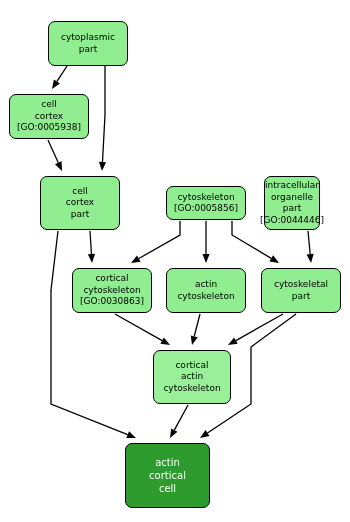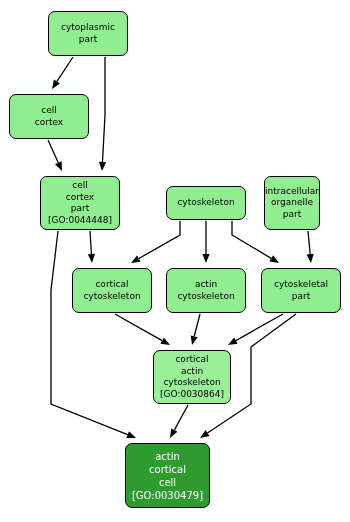--- a/index.html
+++ b/index.html
@@ -82,60 +82,61 @@
       <polyline points="200,314 194.24890217119594,336.2855040866158" fill="none" stroke="#000000" stroke-width="1.3"></polyline>
       <polygon points="192.00,345.00 190.76,335.39 197.73,337.19" fill="#000000"></polygon>
       <polyline points="283,314 235.8403698828339,340.58088242967546" fill="none" stroke="#000000" stroke-width="1.3"></polyline>
       <polygon points="228.00,345.00 234.07,337.44 237.61,343.72" fill="#000000"></polygon>
       <polyline points="188,405 174.30966917612517,430.09893984377055" fill="none" stroke="#000000" stroke-width="1.3"></polyline>
       <polygon points="170.00,438.00 171.15,428.38 177.47,431.82" fill="#000000"></polygon>
       <polyline points="296,314 251,347 251,404 207.4884526490406,433.0076982339729" fill="none" stroke="#000000" stroke-width="1.3"></polyline>
       <polygon points="200.00,438.00 205.49,430.01 209.49,436.00" fill="#000000"></polygon>
     </svg>
   <div id="node-layer">
-      <div class="node" style="left: 48px; top: 11px; width: 80px; height: 45px;">
+      <div class="node" style="left: 48px; top: 21px; width: 80px; height: 45px;">
         <span class="ln">cytoplasmic</span>
         <span class="ln">part</span>
       </div>
       <div class="node" style="left: 9px; top: 94px; width: 80px; height: 45px;">
         <span class="ln">cell</span>
         <span class="ln">cortex</span>
+        <span class="ln">[GO:0005938]</span>
       </div>
       <div class="node" style="left: 40px; top: 176px; width: 80px; height: 54px;">
         <span class="ln">cell</span>
         <span class="ln">cortex</span>
         <span class="ln">part</span>
-        <span class="ln">[GO:0044448]</span>
       </div>
       <div class="node" style="left: 166px; top: 186px; width: 80px; height: 34px;">
         <span class="ln">cytoskeleton</span>
+        <span class="ln">[GO:0005856]</span>
       </div>
       <div class="node" style="left: 264px; top: 176px; width: 56px; height: 54px;">
         <span class="ln">intracellular</span>
         <span class="ln">organelle</span>
         <span class="ln">part</span>
+        <span class="ln">[GO:0044446]</span>
       </div>
       <div class="node" style="left: 72px; top: 268px; width: 80px; height: 45px;">
         <span class="ln">cortical</span>
         <span class="ln">cytoskeleton</span>
+        <span class="ln">[GO:0030863]</span>
       </div>
       <div class="node" style="left: 166px; top: 268px; width: 80px; height: 45px;">
         <span class="ln">actin</span>
         <span class="ln">cytoskeleton</span>
       </div>
       <div class="node" style="left: 261px; top: 268px; width: 80px; height: 45px;">
         <span class="ln">cytoskeletal</span>
         <span class="ln">part</span>
       </div>
       <div class="node light" style="left: 153px; top: 350px; width: 78px; height: 54px;">
         <span class="ln">cortical</span>
         <span class="ln">actin</span>
         <span class="ln">cytoskeleton</span>
-        <span class="ln">[GO:0030864]</span>
       </div>
       <div class="node terminal" style="left: 125px; top: 443px; width: 85px; height: 65px;">
         <span class="ln">actin</span>
         <span class="ln">cortical</span>
         <span class="ln">cell</span>
-        <span class="ln">[GO:0030479]</span>
       </div>
     </div>
 </div>
 
 </body></html>

